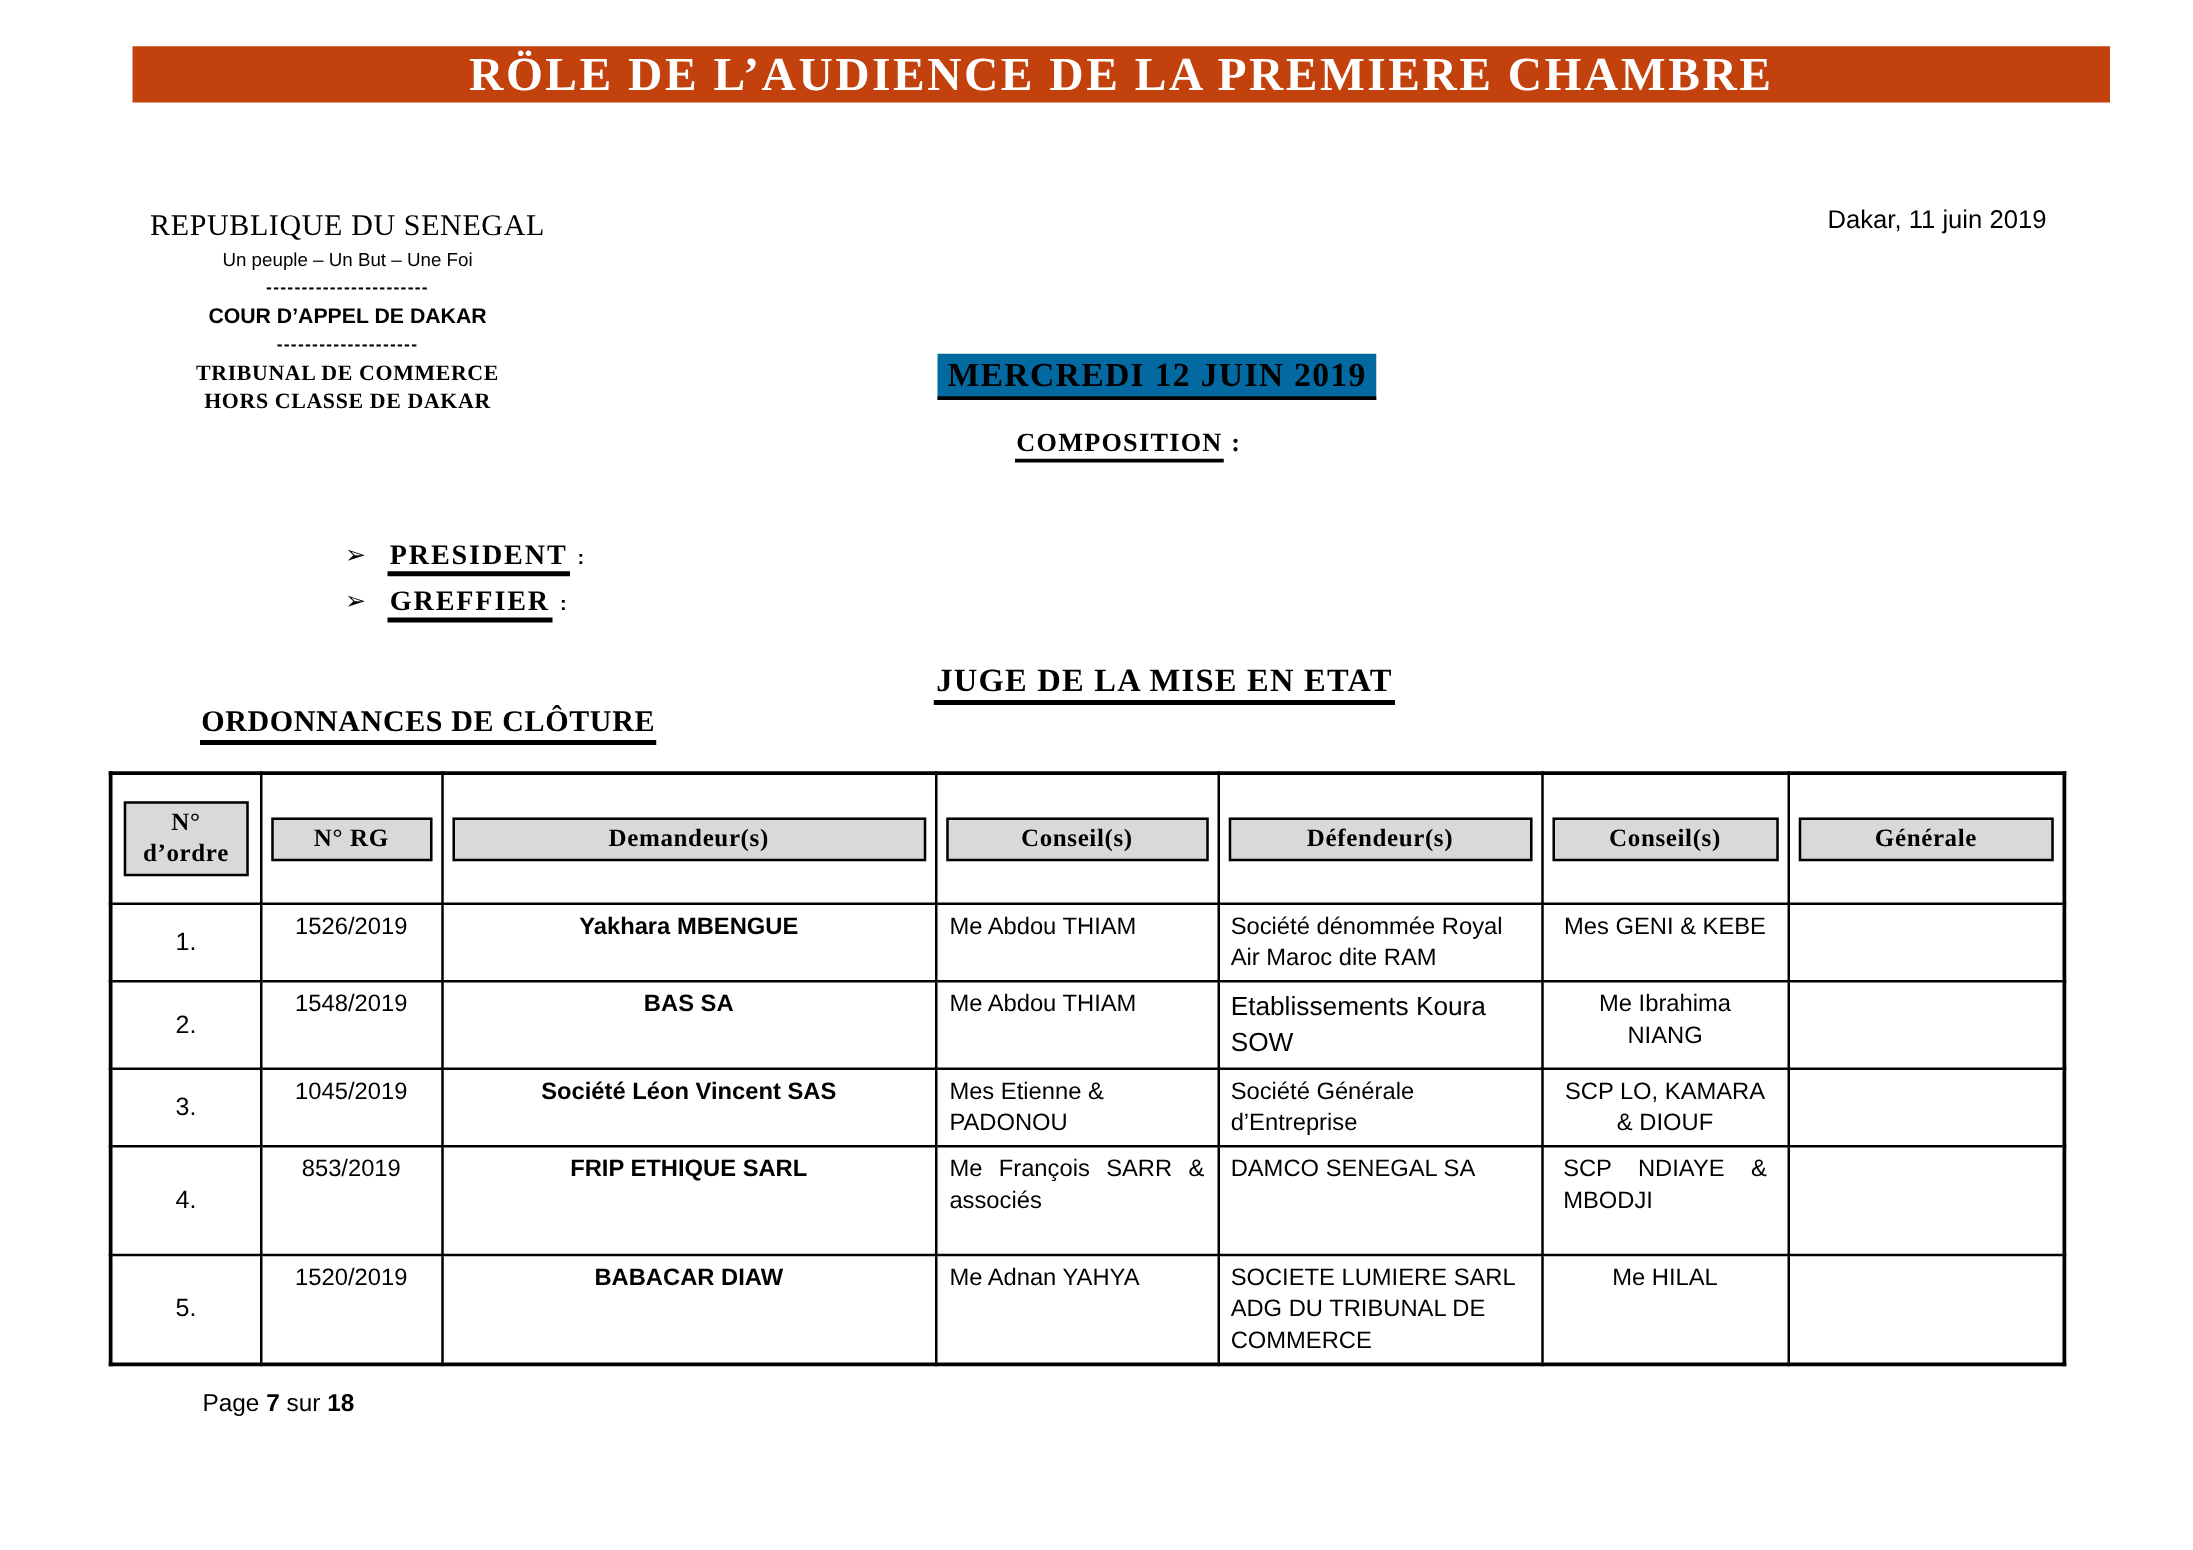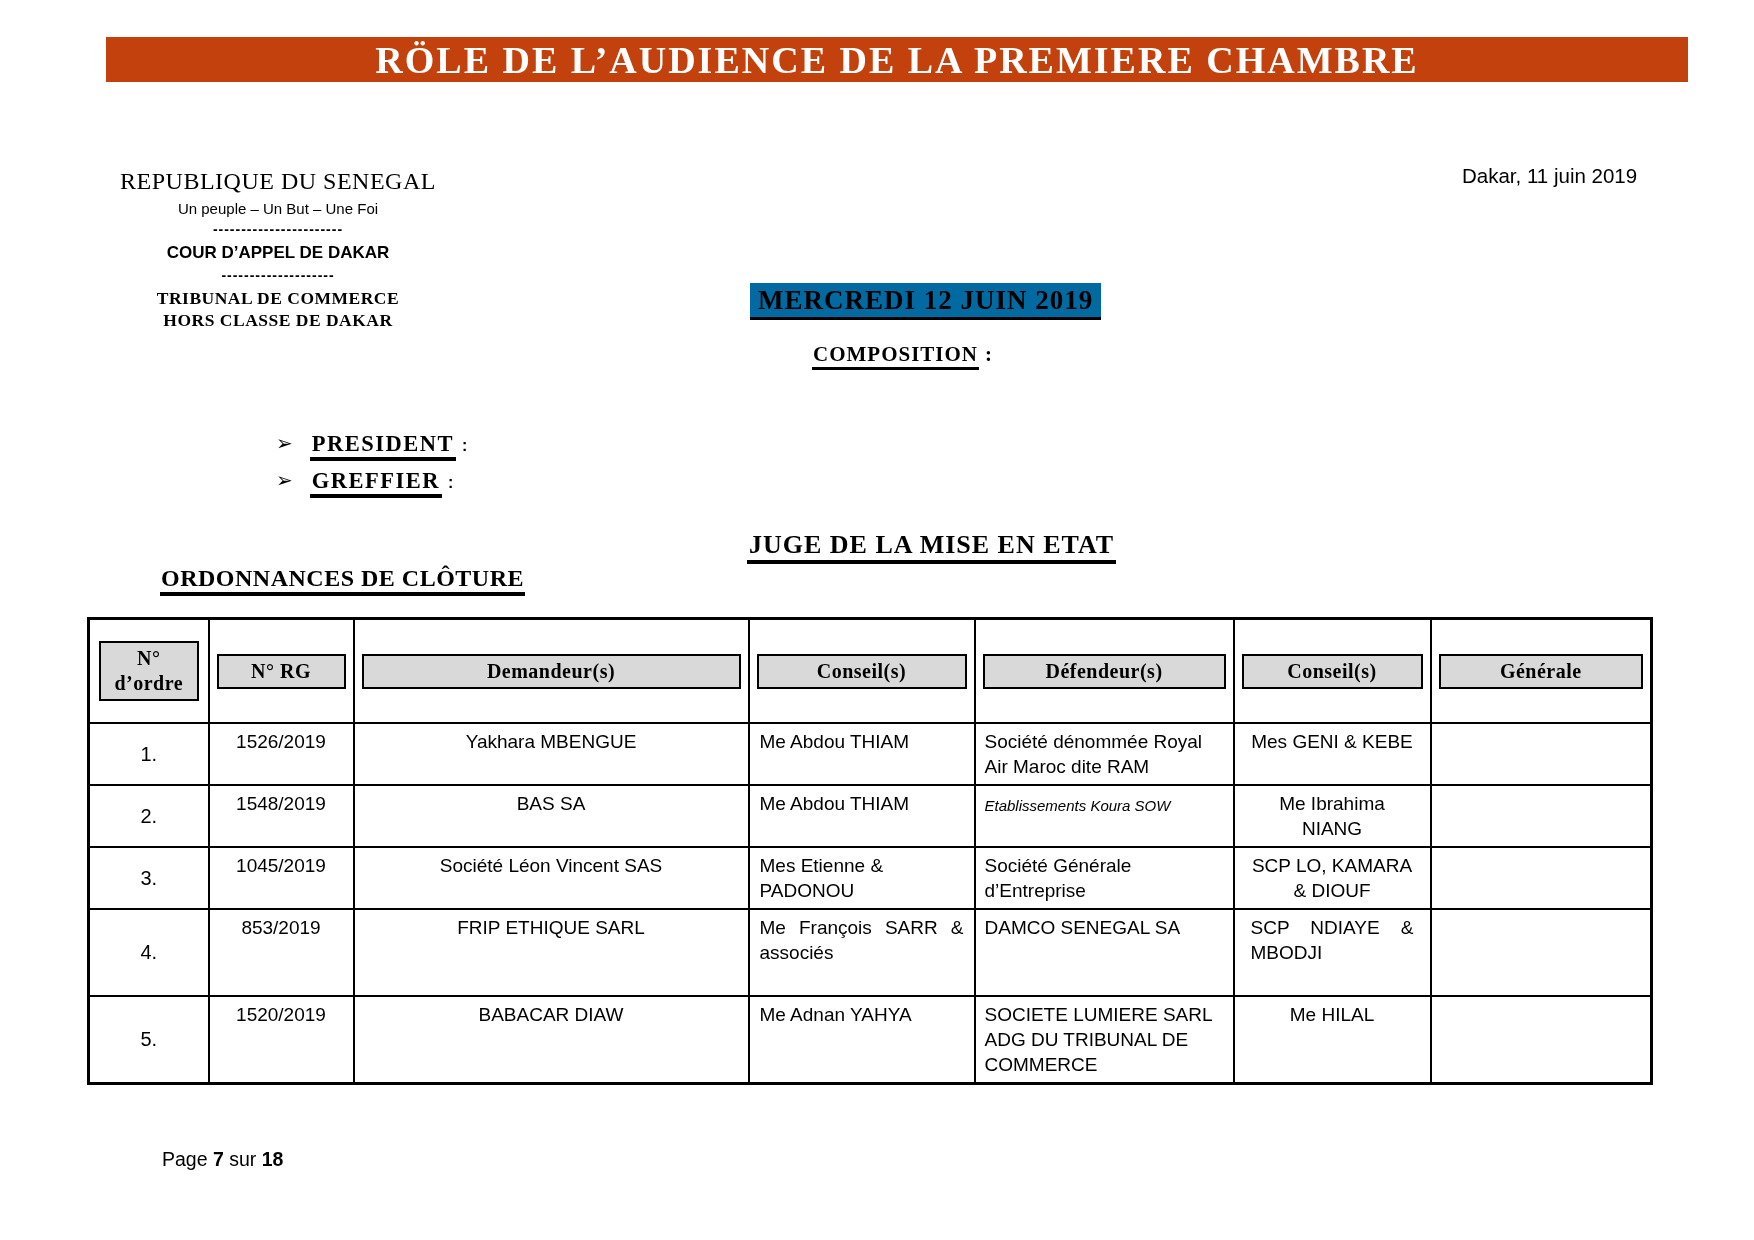--- a/index.html
+++ b/index.html
@@ -66,30 +66,30 @@
   .roster th { padding:5px 7px; vertical-align:middle; font-weight:normal; }
   .roster th:first-child { padding:21px 9px; }
   .hbox {
     background:#d9d9d9; border:2px solid #000; text-align:center;
     font-family:"Liberation Serif", serif; font-weight:bold; font-size:20px;
     letter-spacing:0.5px; padding:3px 2px; line-height:25px;
   }
   .roster td { font-size:19px; line-height:25px; vertical-align:top; padding:5px 6px; }
   .roster td:nth-child(1) { vertical-align:middle; text-align:center; font-size:20px; }
   .roster td:nth-child(2) { text-align:center; }
-  .roster td:nth-child(3) { text-align:center; }
+  .roster td:nth-child(3) { text-align:center;font-weight:bold; }
   .roster td:nth-child(4) { text-align:left; padding:5px 10px; }
   .roster td:nth-child(5) { text-align:left; padding:5px 9px; }
   .roster td:nth-child(6) { text-align:center; padding:5px 16px; }
   tr.r1 { height:58px; } tr.r2 { height:60px; } tr.r3 { height:58px; }
   tr.r4 { height:87px; } tr.r5 { height:83px; }
-  tr.r2 td:nth-child(5) { font-size:15px; line-height:29px;font-style:italic; }
+  tr.r2 td:nth-child(5) { font-size:21px; line-height:29px; }
   tr.r4 td:nth-child(4), tr.r4 td:nth-child(6) { text-align:justify; }
   
-  .footer { position:absolute; left:162px; top:1112px; font-size:19.5px;margin-top:36px; }
+  .footer { position:absolute; left:162px; top:1112px; font-size:19.5px; }
   .footer .b { font-weight:bold; }
 </style>
 </head>
 <body>
 
 <div class="page">
 
   <div class="banner">
     <span class="banner-title">RÖLE DE L’AUDIENCE DE LA PREMIERE CHAMBRE</span>
   </div>

